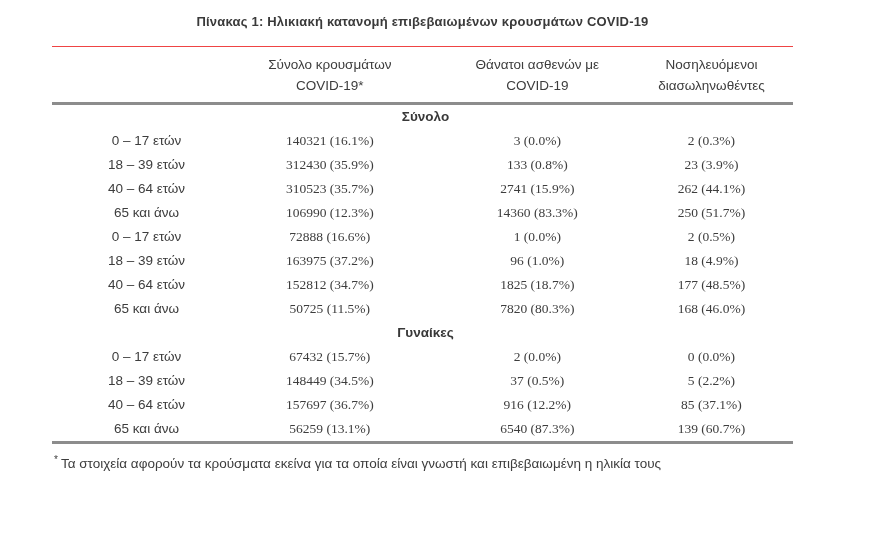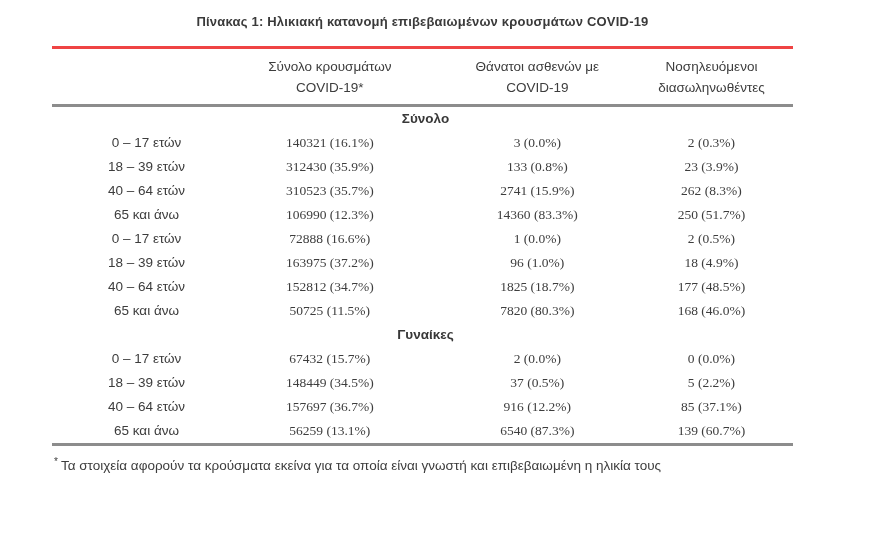--- a/index.html
+++ b/index.html
@@ -27,21 +27,21 @@
     height: 46px;
     text-align: center;
     font-size: 13px;
     font-weight: 600;
     color: #3a3a3a;
     letter-spacing: 0.2px;
   }
   table.data-table {
     width: 100%;
     border-collapse: collapse;
-    border-top: 3px solid #ef4444;
+    border-top: 1px solid #ef4444;
     border-bottom: 3px solid #8c8c8c;
     font-size: 13.5px;
     color: #3d3d3d;
   }
   col.c-label  { width: 22%; }
   col.c-cases  { width: 31%; }
   col.c-deaths { width: 25%; }
   col.c-intub  { width: 22%; }
   thead tr { border-bottom: 3px solid #8c8c8c; }
   th {
@@ -122,21 +122,21 @@
           <tr>
             <td class="label-cell">18 – 39 ετών</td>
             <td class="num-cell">312430 (35.9%)</td>
             <td class="num-cell">133 (0.8%)</td>
             <td class="num-cell">23 (3.9%)</td>
           </tr>
           <tr>
             <td class="label-cell">40 – 64 ετών</td>
             <td class="num-cell">310523 (35.7%)</td>
             <td class="num-cell">2741 (15.9%)</td>
-            <td class="num-cell">262 (8.3%)</td>
+            <td class="num-cell">262 (44.1%)</td>
           </tr>
           <tr>
             <td class="label-cell">65 και άνω</td>
             <td class="num-cell">106990 (12.3%)</td>
             <td class="num-cell">14360 (83.3%)</td>
             <td class="num-cell">250 (51.7%)</td>
           </tr>
           <tr>
             <td class="label-cell">0 – 17 ετών</td>
             <td class="num-cell">72888 (16.6%)</td>

